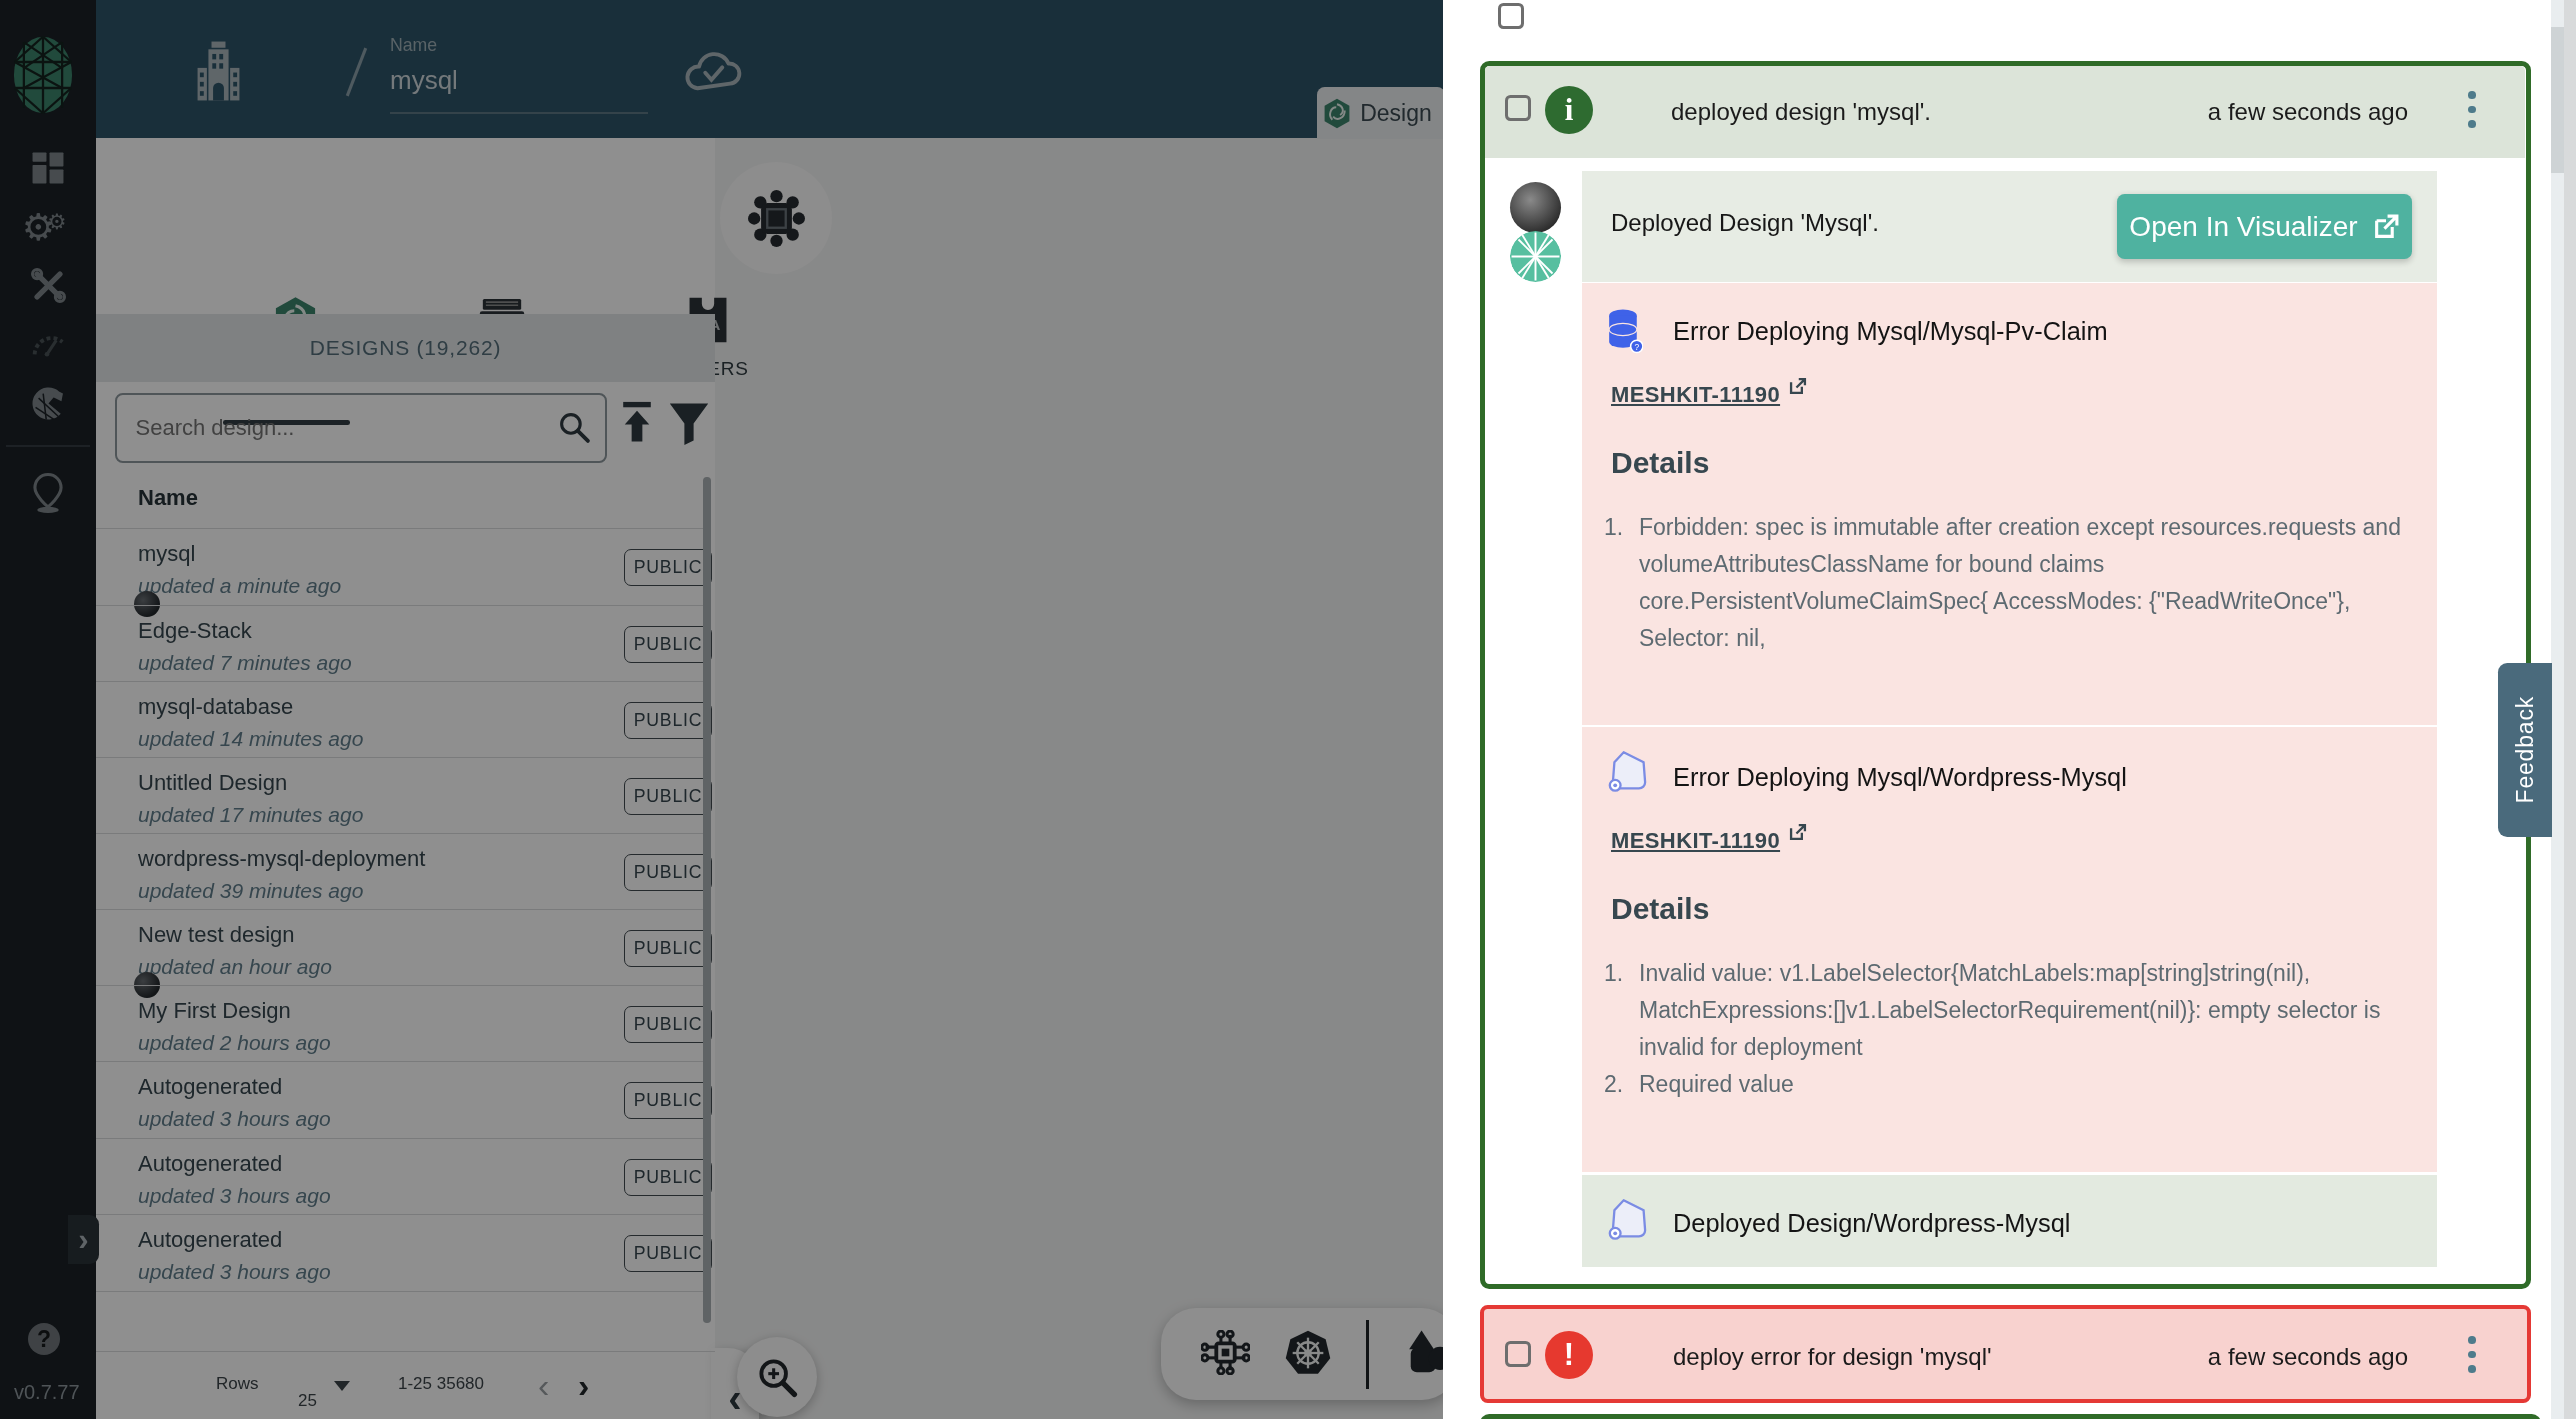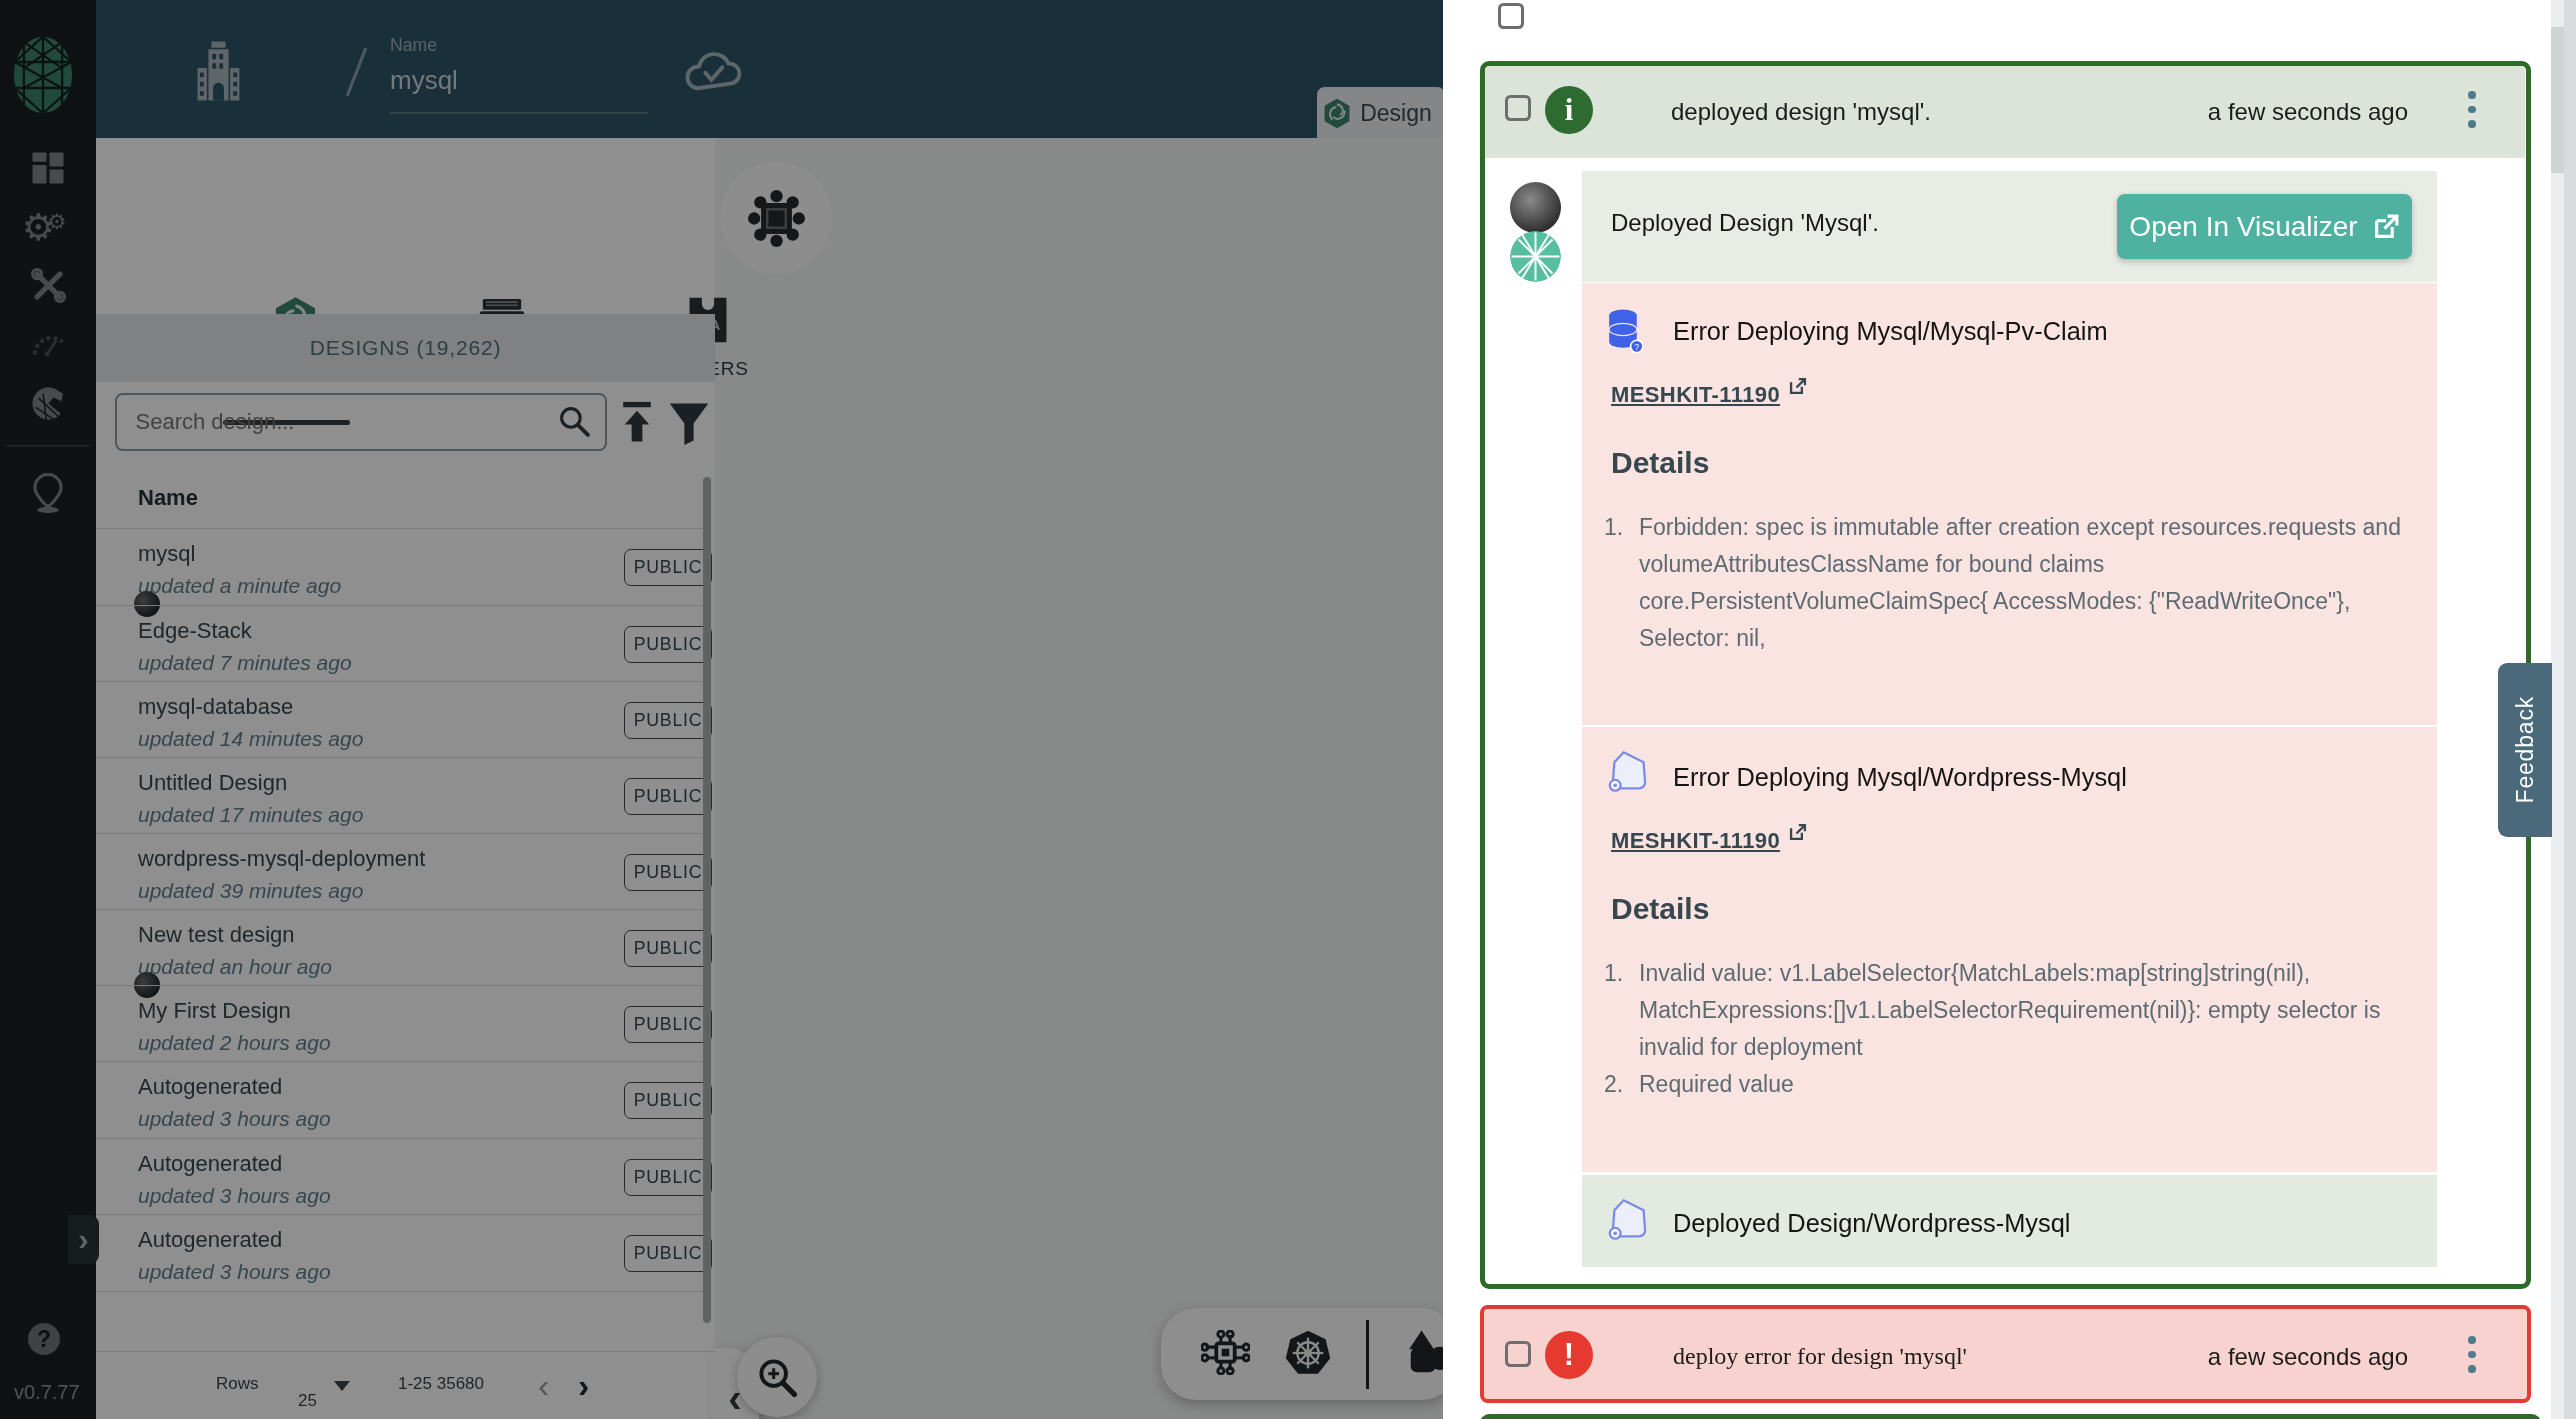--- a/index.html
+++ b/index.html
@@ -20,21 +20,21 @@
   #design-tab{left:1317px;top:87px;width:128px;height:52px;background:#eceff0;border-radius:7.7px 7.7px 0 0;
               display:flex;align-items:center;gap:9.2px;padding-left:6px;box-sizing:border-box;z-index:2;}
   #design-tab span{font-size:23px;color:#3b4a52;}
   
   #design-panel{left:96px;top:138px;width:619px;height:1281px;background:#ffffff;border-radius:0 0 20px 0;z-index:1;}
   .tab{top:158px;width:169px;height:135px;display:flex;flex-direction:column;align-items:center;justify-content:flex-start;gap:14px;}
   .tab .lbl{font-size:19px;letter-spacing:0.8px;color:#2f3b41;}
   #tab-underline{left:127px;top:282px;width:127px;height:5.4px;background:#333e44;border-radius:2.3px;}
   #count-bar{left:96px;top:314px;width:619px;height:68px;background:#e2e6e8;display:flex;align-items:center;justify-content:center;
              font-size:21px;color:#546e7a;letter-spacing:0.8px;}
-  #search-box{left:115px;top:393px;width:492px;height:58px;border:2.3px solid #8e989d;border-radius:7.7px;box-sizing:border-box;
+  #search-box{left:115px;top:393px;width:492px;height:70px;border:2.3px solid #8e989d;border-radius:7.7px;box-sizing:border-box;
               display:flex;align-items:center;}
   #search-input{flex:1;border:0;outline:none;background:transparent;font-size:22px;color:#555;padding:0 0 0 18.5px;font-family:inherit;}
   .col-name{left:138px;top:485px;font-size:22px;font-weight:bold;color:#263238;}
   .row{left:96px;width:612px;height:76px;border-top:1.5px solid #d9dcdd;}
   .row .nm{position:absolute;left:42px;top:12.3px;font-size:22px;color:#37474f;}
   .row .up{position:absolute;left:42px;top:45px;font-size:21px;font-style:italic;color:#607d8b;}
   .badge{position:absolute;left:528px;top:20px;width:86px;height:35px;border:1.5px solid #424b50;border-radius:7px;
          font-size:17.7px;color:#37474f;display:flex;align-items:center;justify-content:center;letter-spacing:0.8px;background:transparent;}
   .mini-av{position:absolute;left:38px;top:62px;width:26px;height:26px;border-radius:50%;
            background:radial-gradient(circle at 35% 35%,#6a6f74,#23282c 70%);z-index:3;}
@@ -528,21 +528,21 @@
     <path d="M20 3 L46 16 L48 42 a8 8 0 0 1 -8 8 L14 50 a8 8 0 0 1 -8 -8 L8 16 Z" fill="#eceef9" stroke="#7b8ce4" stroke-width="3"></path>
     <circle cx="9" cy="46" r="7" fill="#ffffff" stroke="#7b8ce4" stroke-width="3"></circle>
     <circle cx="9" cy="46" r="2.5" fill="#7b8ce4"></circle>
   </svg>
 </div>
 <div class="abs sec-h" style="left:1673px;top:1209px;z-index:13;">Deployed Design/Wordpress-Mysql</div>
 
 <div class="abs card" style="left:1480px;top:1305px;width:1051px;height:98px;border:4.6px solid #e53935;background:#f8d2cf;z-index:11;border-radius:7.7px;"></div>
 <div class="abs cb" style="left:1505px;top:1341px;z-index:13;"></div>
 <div class="abs sev" style="left:1545px;top:1331px;background:#e6392f;z-index:13;">!</div>
-<div class="abs n-title" style="left:1673px;top:1343px;z-index:13;font-family:Liberation Serif, serif;">deploy error for design 'mysql'</div>
+<div class="abs n-title" style="left:1673px;top:1343px;z-index:13;">deploy error for design 'mysql'</div>
 <div class="abs n-time" style="left:2146px;top:1343px;width:262px;text-align:right;z-index:13;">a few seconds ago</div>
 <div class="abs kebab" style="left:2468px;top:1336px;z-index:13;">
     <i></i>
     <i></i>
     <i></i>
   </div>
 
 <div class="abs" style="left:1480px;top:1414px;width:1051px;height:23px;border-top:5.4px solid #2f6b28;border-left:5.4px solid #2f6b28;border-right:5.4px solid #2f6b28;border-radius:9.2px 9.2px 0 0;background:#dce4d9;z-index:11;"></div>
 
 <div class="abs" id="in-scroll-track"></div>

